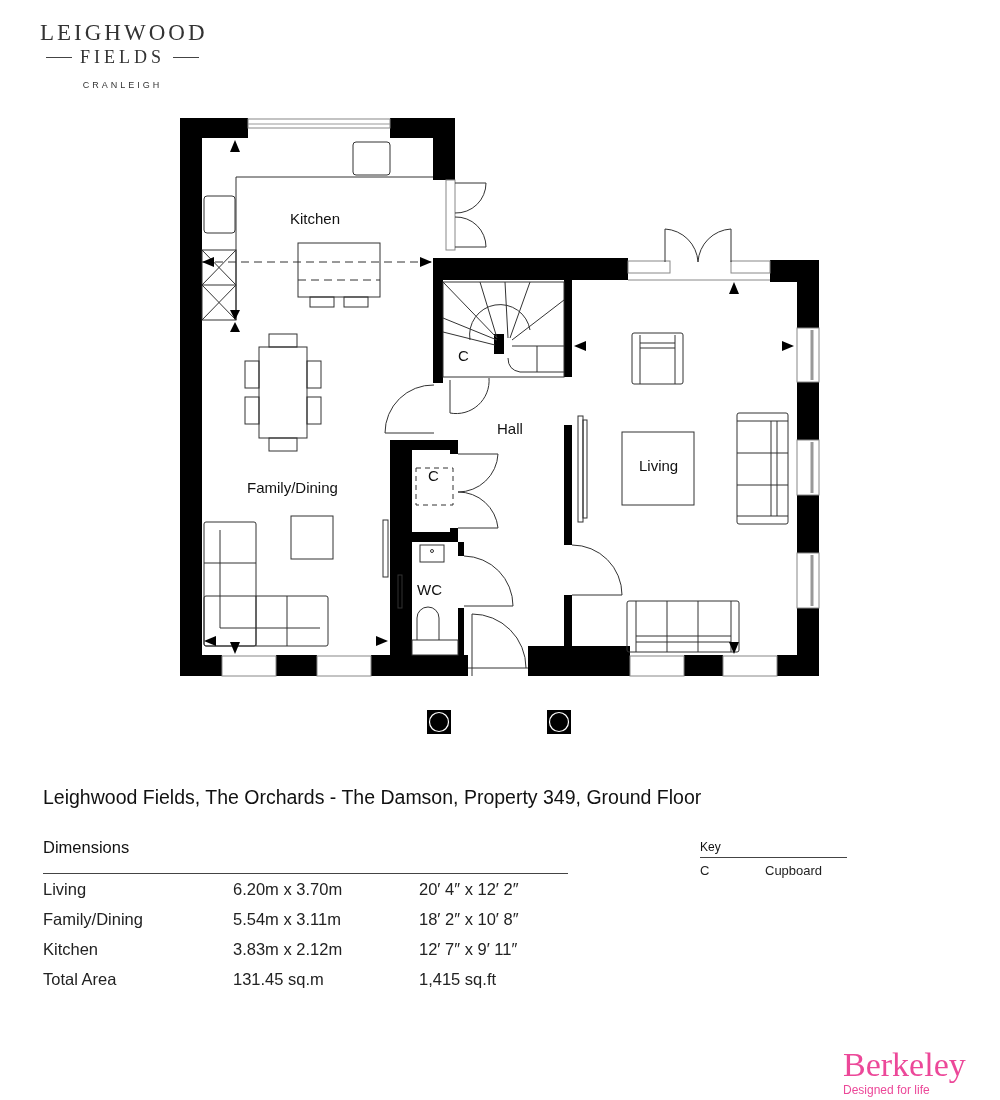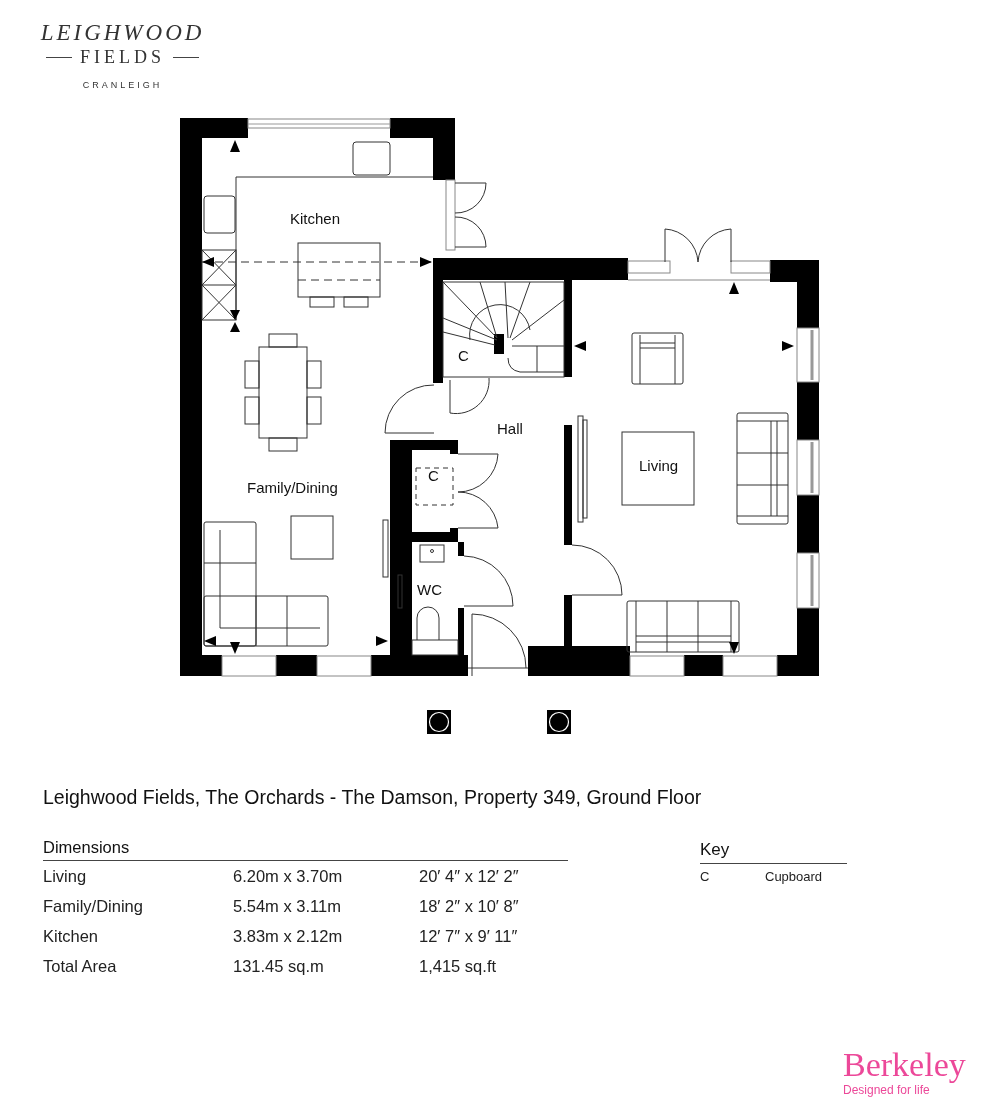--- a/index.html
+++ b/index.html
@@ -1,31 +1,31 @@
 <!DOCTYPE html>
 <html><head>
 <meta charset="utf-8">
 <style>
   html, body { margin: 0; padding: 0; background: #ffffff; }
   body { width: 1000px; height: 1100px; position: relative; overflow: hidden; font-family: "Liberation Sans", sans-serif; color: #111; }
   .logo { position: absolute; left: 40px; top: 20px; width: 165px; text-align: center; color: #333; }
-  .logo .l1 { font-family: "Liberation Serif", serif; font-size: 23px; letter-spacing: 3px; line-height: 26px; font-style: italic; }
+  .logo .l1 { font-family: "Liberation Serif", serif; font-size: 23px; letter-spacing: 3px; line-height: 26px; }
   .logo .l2 { font-family: "Liberation Serif", serif; font-size: 18px; letter-spacing: 4px; line-height: 22px; display: flex; align-items: center; justify-content: center; gap: 8px; text-align: center; }
   .logo .l2 .dash { display: inline-block; width: 26px; height: 1px; background: #444; }
   .logo .l3 { font-size: 9px; letter-spacing: 3px; margin-top: 12px; }
   svg.plan { position: absolute; left: 0; top: 0; }
   .title { position: absolute; left: 43px; top: 786px; font-size: 19.5px; color: #111; white-space: nowrap; text-align: center; }
   .dims { position: absolute; left: 43px; top: 838px; width: 525px; }
-  .dims .hdr { font-size: 16.5px; padding-bottom: 3px; border-bottom: 1px solid #444; }
+  .dims .hdr { font-size: 16.5px; padding-bottom: 16px; border-bottom: 1px solid #444; }
   .dims .row { display: flex; font-size: 16.5px; color: #222; height: 30px; align-items: center; }
   .dims .row:first-of-type { margin-top: 4px; }
   .dims .c1 { width: 190px; }
   .dims .c2 { width: 186px; }
   .key { position: absolute; left: 700px; top: 840px; width: 147px; }
-  .key .hdr { font-size: 17px; padding-bottom: 3px; border-bottom: 1px solid #444; }
+  .key .hdr { font-size: 12px; padding-bottom: 3px; border-bottom: 1px solid #444; }
   .key .row { display: flex; font-size: 13px; color: #222; margin-top: 5px; }
   .key .k { width: 65px; }
   .brand { position: absolute; left: 843px; top: 1048px; color: #ec4899; }
   .brand .b1 { font-family: "Liberation Serif", serif; font-size: 34px; line-height: 34px; }
   .brand .b2 { font-size: 12px; margin-top: 1px; }
   .room-label { font-family: "Liberation Sans", sans-serif; font-size: 15px; fill: #111; }
 </style>
 </head>
 <body>
 

